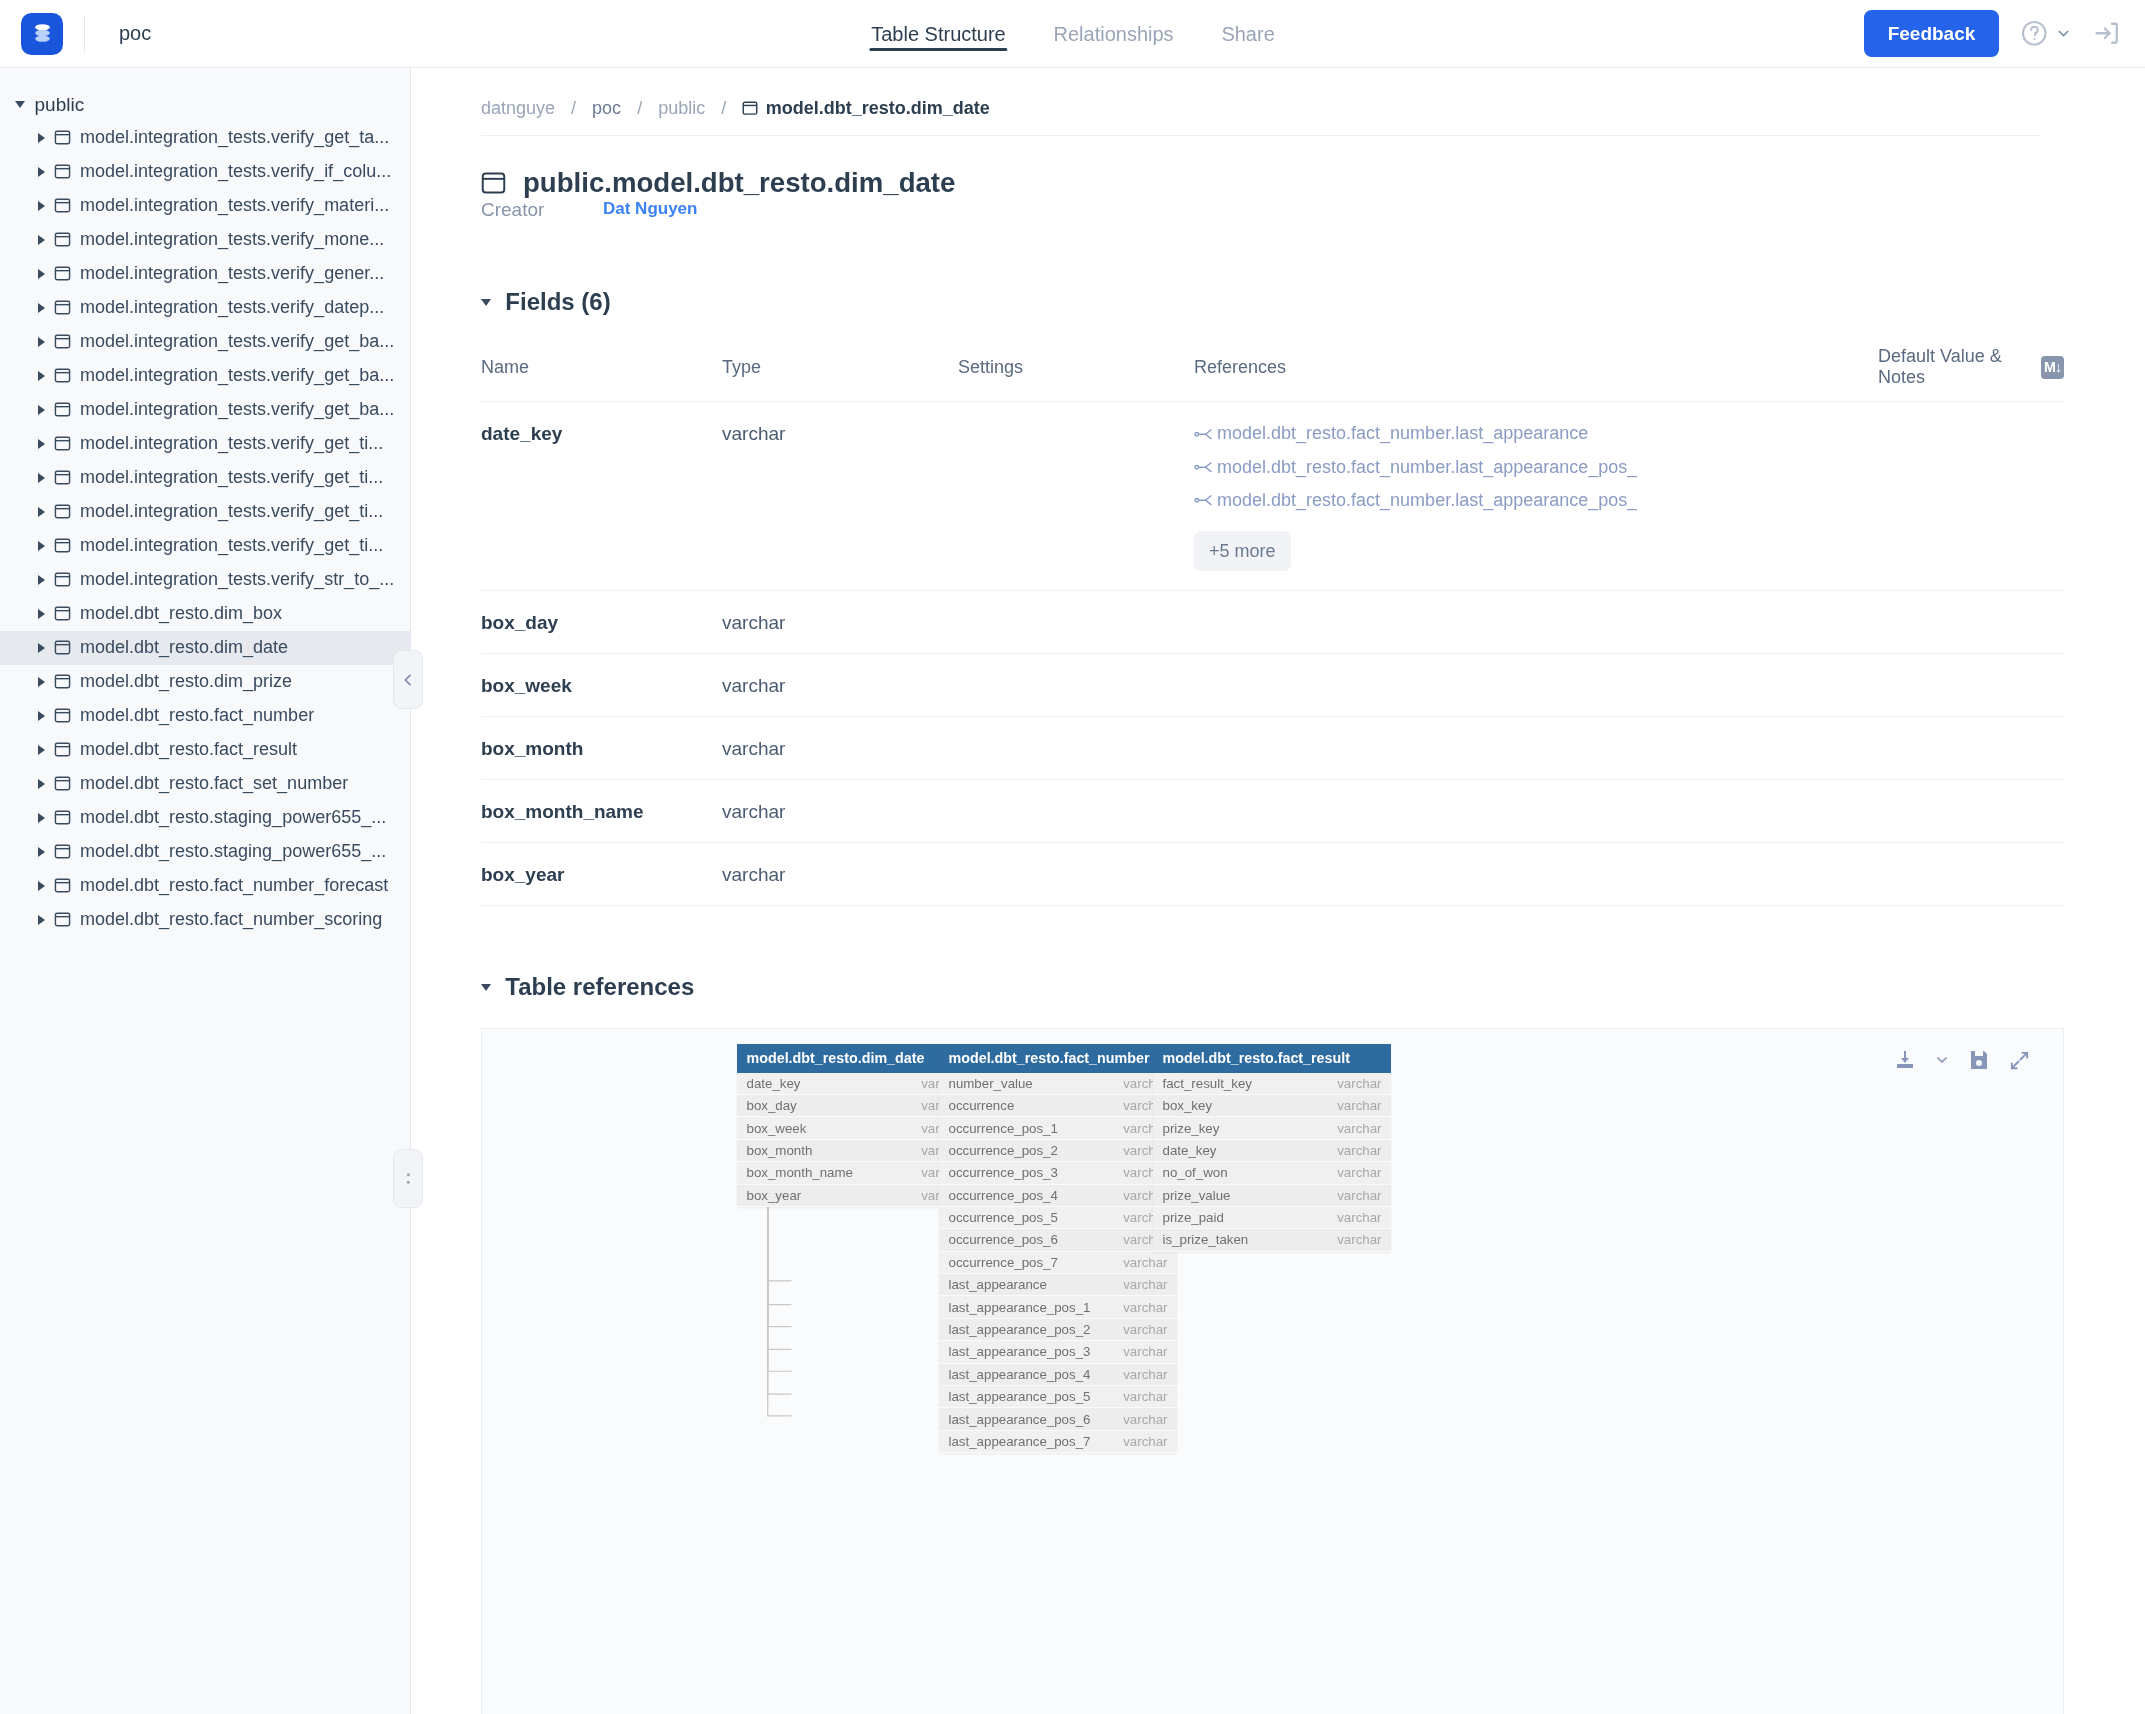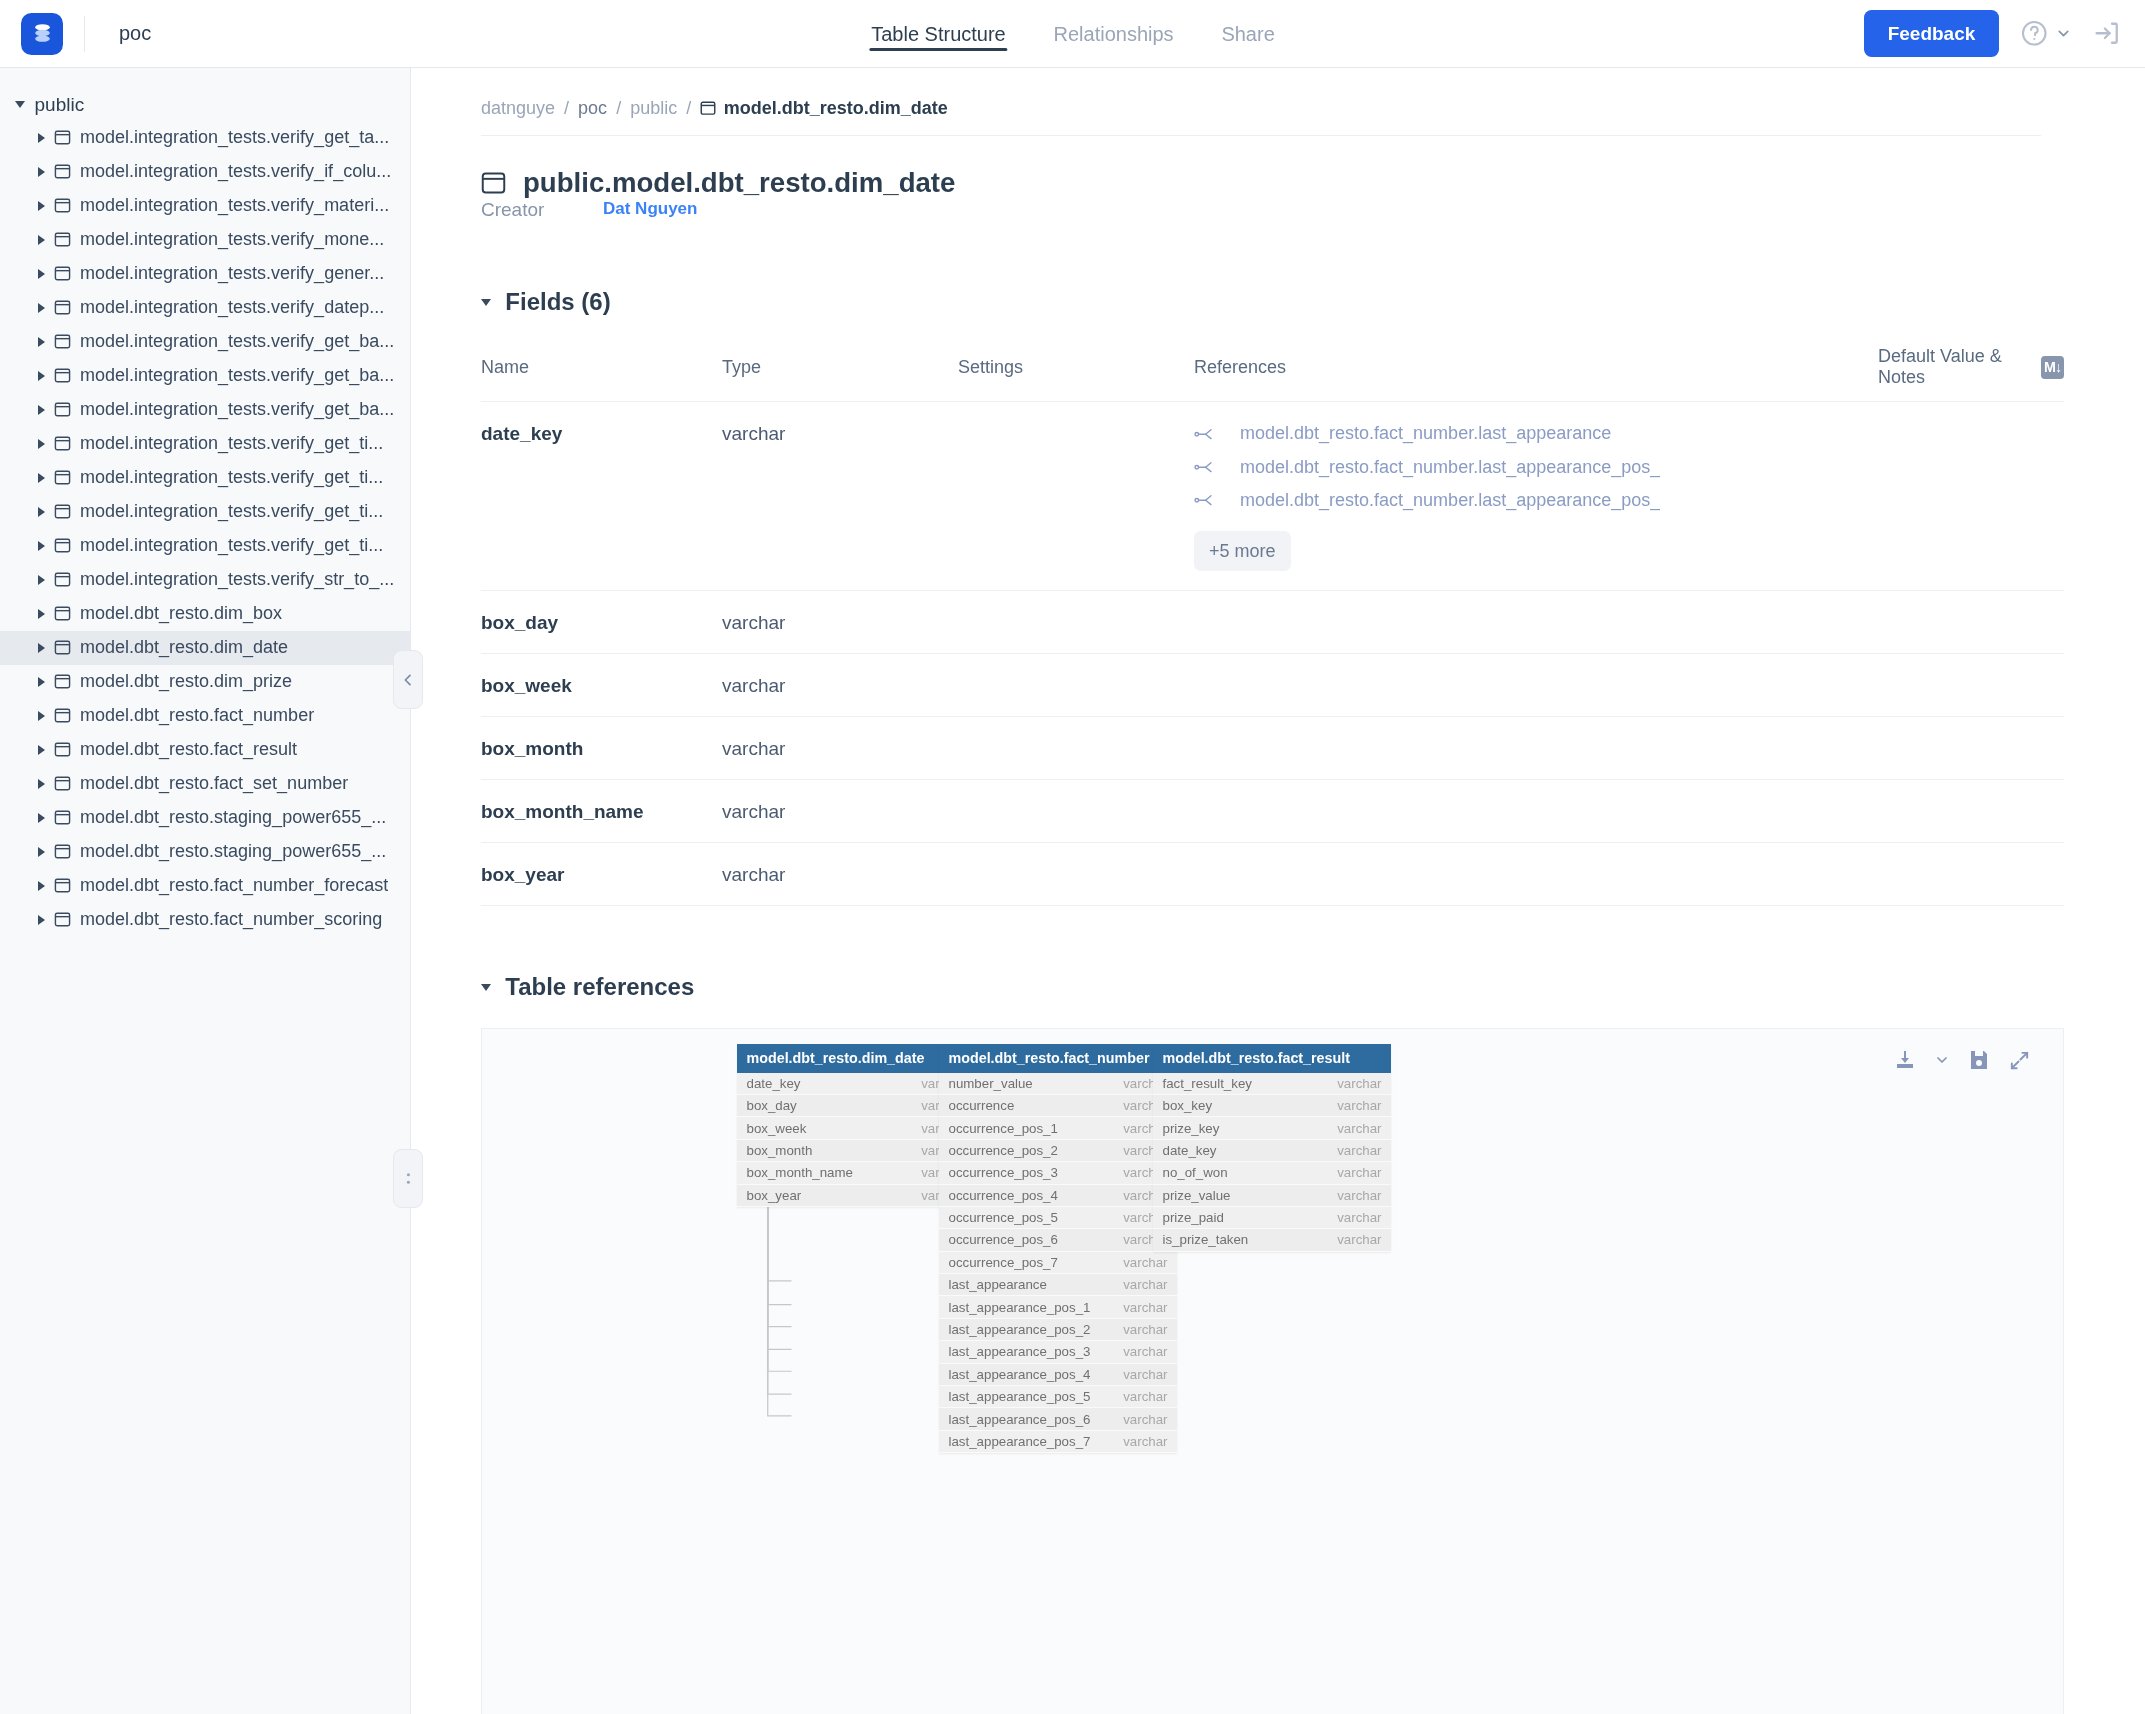--- a/index.html
+++ b/index.html
@@ -94,21 +94,21 @@
   }
   .handle-top { left: 393px; top: 650px; }
   .handle-bot { left: 393px; top: 1149px; }
 
   
   .main {
     position: absolute; top: 68px; left: 411px; width: 1735px; height: 1646px;
     background: #fff; overflow: hidden;
   }
   .breadcrumb {
-    display: flex; align-items: center; gap: 9px; padding: 30px 0 0 70px;
+    display: flex; align-items: center; gap: 16px; padding: 30px 0 0 70px;
     font-size: 18px; color: #6b7a90;
   }
   .bc-link { color: #9aa5b8; cursor: pointer; }
   .bc-sep { color: #9aa5b8; }
   .bc-plain { color: #6b7a90; }
   .bc-current { color: #2c3e50; font-weight: 700; display: flex; align-items: center; gap: 7.6px; }
   .bc-rule { margin: 16px 0 0 70px; width: 1560px; height: 1px; background: #eceff4; }
 
   .page-title {
     display: flex; align-items: center; gap: 17px; padding: 31px 16px 0 70px;
@@ -139,21 +139,21 @@
     width: 26px; height: 23px; background: #8795ad; color: #fff;
     border-radius: 3.8px; font-size: 14.3px; font-weight: 700;
     display: flex; align-items: center; justify-content: center; letter-spacing: -1px;
   }
   .frow {
     display: flex; align-items: flex-start; border-bottom: 1px solid #eceff4;
     padding: 21px 0 19px 0; min-height: 53px;
   }
   .f-name { font-size: 19px; color: #2c3e50; font-weight: 700; }
   .f-type { font-size: 19px; color: #4b5b72; }
-  .ref-line { display: flex; align-items: center; gap: 28px; margin-bottom: 12.4px; }
+  .ref-line { display: flex; align-items: center; gap: 5px; margin-bottom: 12.4px; }
   .ref-text {
     font-size: 18px; color: #8a9bc4; white-space: nowrap; overflow: hidden;
     max-width: 426px; text-overflow: clip; cursor: pointer;
   }
   .more-pill {
     display: inline-flex; align-items: center; justify-content: center;
     background: #f1f3f7; border-radius: 6.7px; padding: 9.5px 15px;
     font-size: 18px; color: #6b7a90; margin-top: 7.6px; cursor: pointer;
   }
 

